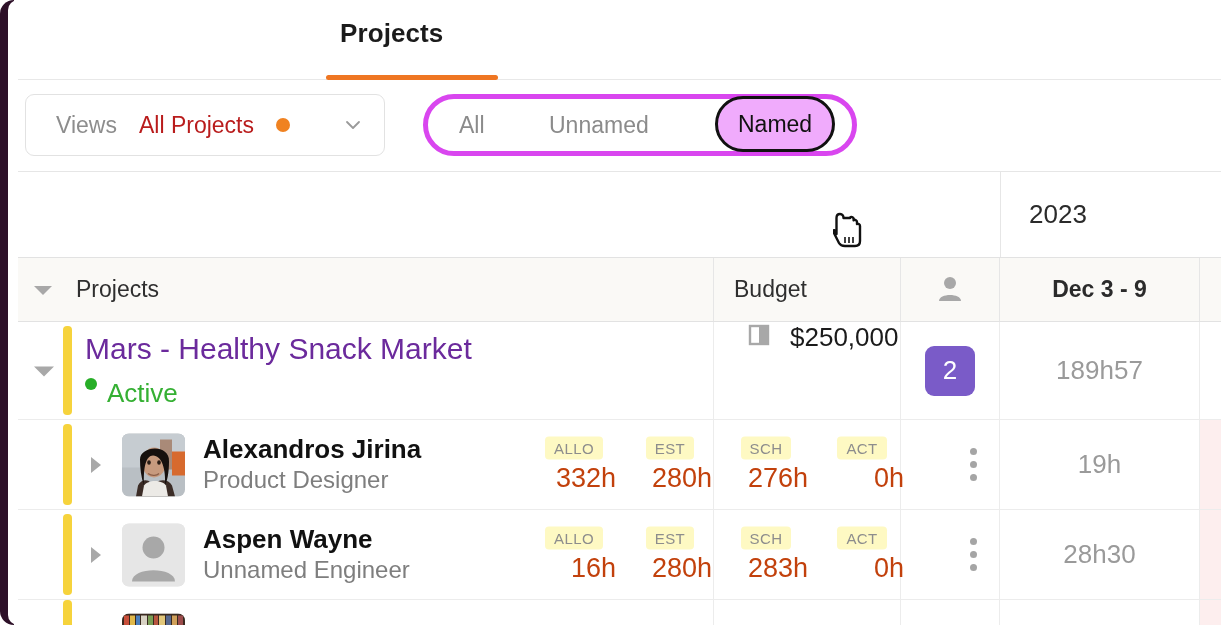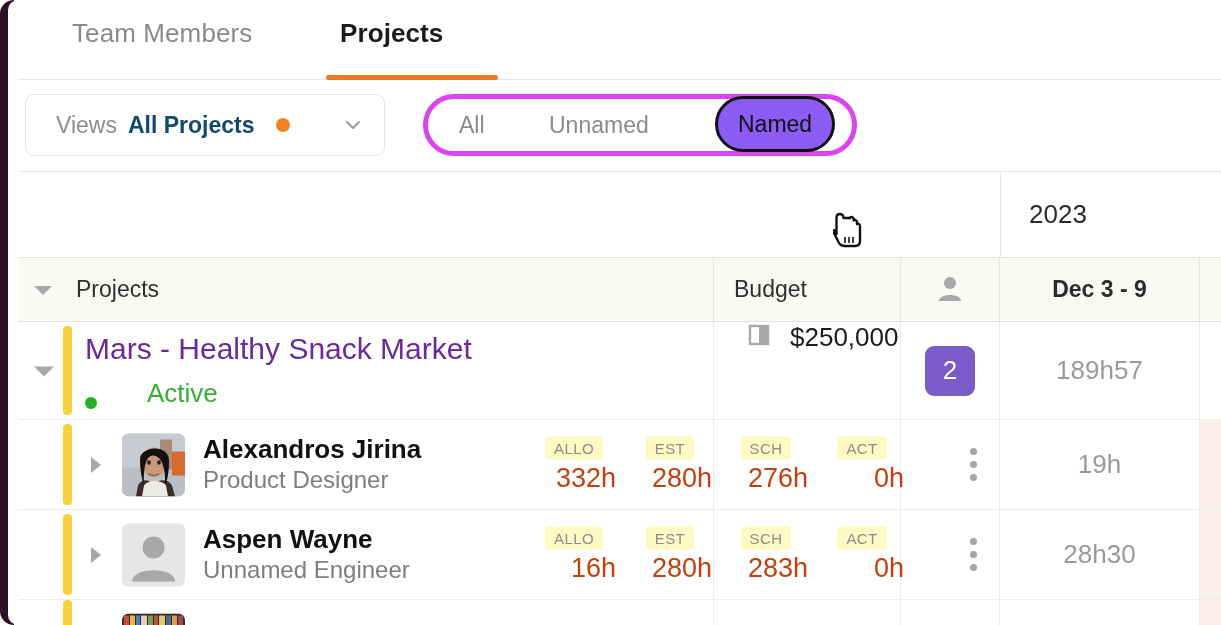--- a/index.html
+++ b/index.html
@@ -80,22 +80,22 @@
     border-radius: 9px;
     background: #fff;
     cursor: pointer;
     display: flex; align-items: center;
   }
   .views-label {
     margin-left: 30px;
     font-size: 23px; color: #8d8d8d;
   }
   .views-value {
-    margin-left: 11px;
-    font-size: 23px; color: #0c4a6e; font-weight: bold;
+    margin-left: 22px;
+    font-size: 23px; color: #b91c1c;
   }
   .views-dot {
     width: 14px; height: 14px; border-radius: 50%;
     background: #f08221; margin-left: 22px;
   }
   .views-caret {
     position: absolute; right: 22px; top: 50%;
     transform: translateY(-50%);
     width: 18px; height: 18px;
   }
@@ -114,21 +114,21 @@
     font-family: "Liberation Sans", sans-serif;
     padding: 0;
   }
   .seg.s-all { position: absolute; left: 31px; }
   .seg.s-unnamed { position: absolute; left: 121px; }
   .seg.s-named {
     position: absolute; left: 287px; top: -3px;
     height: 56px; min-width: 120px;
     border: 3px solid #111;
     border-radius: 28px;
-    background: #8b5cf6;
+    background: #f0abfc;
     color: #111;
     padding: 0 20px;
     display: flex; align-items: center; justify-content: center;
     z-index: 5;
   }
 
   .filter-icon {
     position: absolute; left: 868px; top: 112px;
     width: 34px; height: 30px;
   }
@@ -257,23 +257,22 @@
     background: #f6d33c;
     border-radius: 4px;
   }
   .proj-text { margin-left: 75px; }
   .proj-name {
     font-size: 30px; color: #6b2a9c;
     cursor: pointer;
     line-height: 1.15;
   }
   .proj-status {
-    display: flex; align-items: flex-end;
+    display: flex; align-items: flex-start;
     margin-top: 12px;
-    gap: 40px;
   }
   .status-dot {
     width: 12px; height: 12px; border-radius: 50%;
     background: #27ae27;
   }
   .status-text { margin-left: 10px; font-size: 26px; color: #35b033; }
   .budget-icon {
     margin-left: 34px; width: 22px; height: 26px;
   }
   .budget-value { margin-left: 20px; font-size: 26px; color: #1b1b1b; }
@@ -341,21 +340,20 @@
 </head>
 <body>
 
 <div id="app">
 
   <div class="window-edge"></div>
 
   <div class="content">
 
     <div class="tabbar">
-      <button class="tab t-team">Team Members</button>
       <button class="tab t-proj">Projects</button>
       <div class="tab-underline"></div>
     </div>
 
     <div class="toolbar">
 
       <div class="views-box">
         <span class="views-label">Views</span>
         <span class="views-value">All Projects</span>
         <span class="views-dot"></span>

